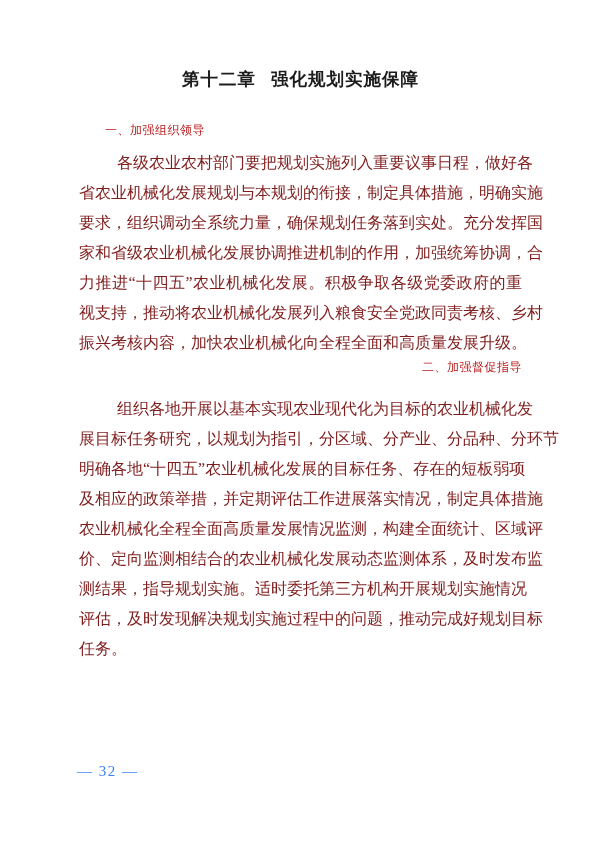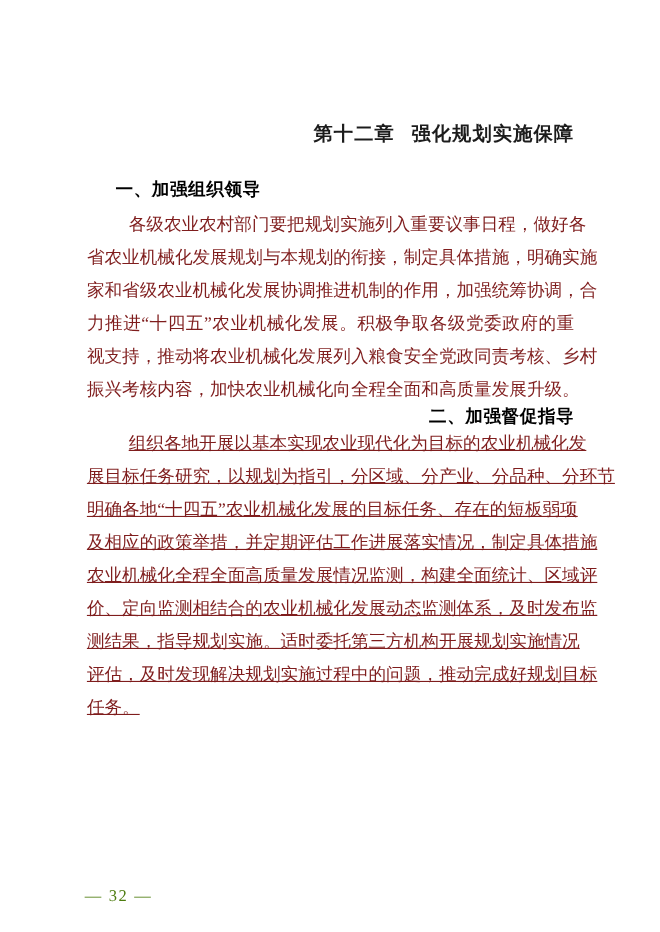--- a/index.html
+++ b/index.html
@@ -15,94 +15,95 @@
     overflow: hidden;
     font-family: "Liberation Serif", "DejaVu Serif", serif;
   }
   .content {
     position: absolute;
     left: 79px;
     top: 0;
     width: 443px;
   }
   .chapter-title {
-    margin: 111px 0 0 0;
+    margin: 69px 0 0 0;
     line-height: 21px;
     font-size: 17.5px;
     font-weight: 700;
     letter-spacing: 1px;
     color: #1c1c1c;
     text-align: center;
     font-family: "Liberation Sans", "DejaVu Sans", sans-serif;
     display: flex;
-    justify-content: flex-end;
+    justify-content: center;
     gap: 15px;
     white-space: nowrap;
   }
   .section-heading {
     margin: 0;
-    font-size: 16px;
-    font-weight: 700;
+    font-size: 12px;
+    font-weight: 400;
     line-height: 19px;
-    color: #000000;
+    color: #b91c1c;
     letter-spacing: 0.5px;
     text-indent: 26px;
     font-family: "Liberation Sans", "DejaVu Sans", sans-serif;
   }
   .heading-1 { margin-top: 31px; }
   .heading-2 { margin-top: 0; text-align: right; }
   .para {
     margin: 0;
     color: #7f1d1d;
     font-size: 16px;
   }
   .para-1 { margin-top: 8px; }
-  .para-2 { margin-top: 0; text-decoration: underline; }
+  .para-2 { margin-top: 17px; }
   .line {
     height: 30px;
     line-height: 30px;
     text-align: justify;
     text-align-last: justify;
     white-space: nowrap;
     letter-spacing: 0;
   }
   .line.first {
     padding-left: 38px;
   }
   .line.last {
     text-align-last: left;
   }
   .page-number {
     position: absolute;
     left: 77px;
-    top: 807px;
+    top: 763px;
     font-size: 15px;
     line-height: 17px;
     letter-spacing: 1.5px;
-    color: #4d7c0f;
+    color: #3b82f6;
     font-family: "Liberation Serif", "DejaVu Serif", serif;
     white-space: nowrap;
   }
 </style>
 </head>
 <body>
 
 <div class="page">
   <div class="content">
 
     <h1 class="chapter-title">
       <span>第十二章</span>
       <span>强化规划实施保障</span>
     </h1>
 
     <h2 class="section-heading heading-1">一、加强组织领导</h2>
 
     <div class="para para-1">
       <div class="line first">各级农业农村部门要把规划实施列入重要议事日程，做好各</div>
       <div class="line">省农业机械化发展规划与本规划的衔接，制定具体措施，明确实施</div>
+      <div class="line">要求，组织调动全系统力量，确保规划任务落到实处。充分发挥国</div>
       <div class="line">家和省级农业机械化发展协调推进机制的作用，加强统筹协调，合</div>
       <div class="line">力推进“十四五”农业机械化发展。积极争取各级党委政府的重</div>
       <div class="line">视支持，推动将农业机械化发展列入粮食安全党政同责考核、乡村</div>
       <div class="line">振兴考核内容，加快农业机械化向全程全面和高质量发展升级。</div>
     </div>
 
     <h2 class="section-heading heading-2">二、加强督促指导</h2>
 
     <div class="para para-2">
       <div class="line first">组织各地开展以基本实现农业现代化为目标的农业机械化发</div>

